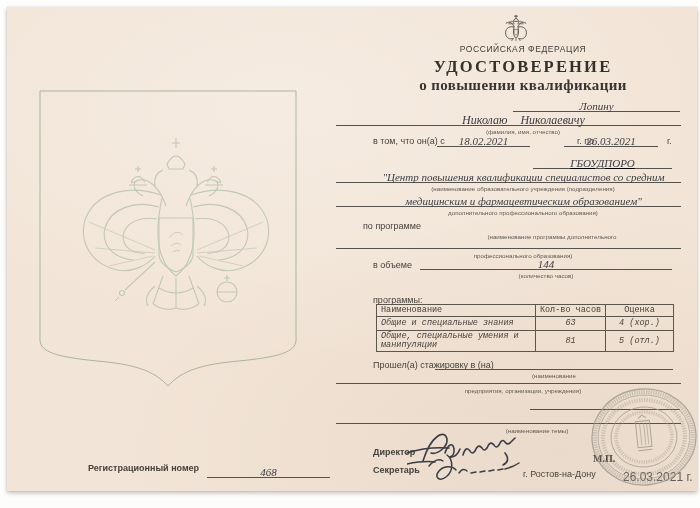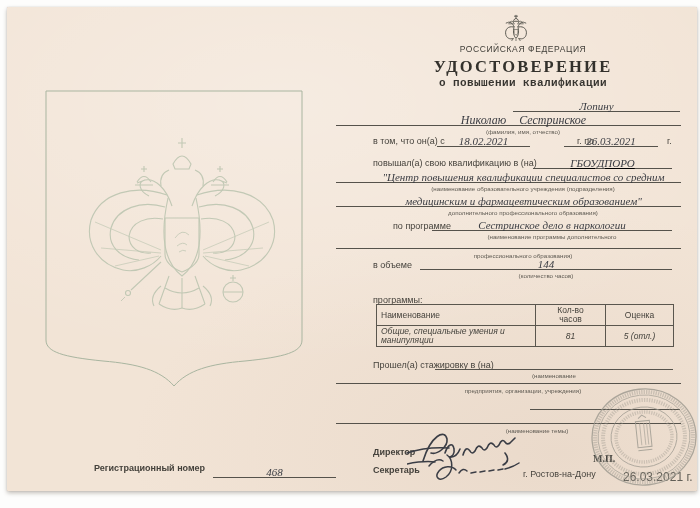--- a/index.html
+++ b/index.html
@@ -16,42 +16,42 @@
   .lbl{position:absolute;font-size:9px;line-height:10px;color:#45423c;white-space:nowrap;}
   .b{font-weight:bold;}
   .cap{position:absolute;font-size:6.2px;line-height:7px;color:#5e5a52;white-space:nowrap;text-align:center;}
   .val{font-family:"Liberation Serif",serif;font-style:italic;font-size:11px;color:#3a3c42;white-space:nowrap;}
   .fill{position:absolute;height:13px;line-height:13px;border-bottom:1px solid #55524b;text-align:center;}
   .uline{position:absolute;height:0;border-bottom:1px solid #55524b;}
   .hdr{position:absolute;left:366px;width:300px;text-align:center;white-space:nowrap;}
   .country{top:37px;font-size:8.5px;letter-spacing:.6px;color:#403e38;}
   .doctitle{top:50px;font-family:"Liberation Serif",serif;font-weight:bold;font-size:16.5px;
     letter-spacing:2.2px;color:#33312c;}
-  .docsub{top:70px;font-family:Liberation Mono, monospace;font-weight:bold;font-size:11px;
+  .docsub{top:70px;font-family:Liberation Serif, serif;font-weight:bold;font-size:15px;
     letter-spacing:.4px;color:#383631;}
   .tbl{position:absolute;left:369px;top:297px;width:297px;border-collapse:collapse;table-layout:fixed;
     font-size:8.5px;line-height:9px;color:#45423c;}
-  .tbl th,.tbl td{border:1px solid #5a564e;padding:1px 12px;font-weight:normal;}
+  .tbl th,.tbl td{border:1px solid #5a564e;padding:1px 3px;font-weight:normal;font-family:Liberation Mono, monospace;}
   .tbl th{height:9px;}
   .tbl td{height:11px;}
   .tbl .nm{text-align:left;padding-left:4px;}
   .tbl .c{text-align:center;}
   .tbl .it{font-style:italic;color:#46443e;}
   .mp{position:absolute;left:586px;top:446px;font-family:"Liberation Serif",serif;font-weight:bold;
     font-size:10px;color:#3f3e39;}
   .city{position:absolute;left:516px;top:462px;font-size:9px;color:#47443e;white-space:nowrap;text-align:center;}
   .idate{position:absolute;left:616px;top:463px;font-size:12px;color:#615e56;white-space:nowrap;}
 </style>
 </head>
 <body>
 
 <div class="canvas">
   <div class="paper">
 
-    <div class="abs" style="left:16px;top:0;width:360px;height:432px;">
+    <div class="abs" style="left:10px;top:0;width:360px;height:432px;">
       <svg class="abs" style="left:22px;top:83px;" width="259" height="300" viewBox="0 0 259 300">
         <path d="M1,1 H257 V250 C257,262 240,267 200,271 C165,274 143,280 129,296 C115,280 93,274 58,271 C18,267 1,262 1,250 Z" fill="none" stroke="#a9b5a0" stroke-width="1"></path>
         <g fill="none" stroke="#b9c3ae" stroke-width="1.1" opacity="0.85" transform="translate(4,0)">
 
           <path d="M133,58 v-10 M129,53 h8"></path>
           <path d="M124,74 q9,-16 18,0 l-2,5 h-14 z"></path>
           <path d="M120,80 q-10,4 -8,16 M146,80 q10,4 8,16"></path>
 
           <path d="M88,92 q7,-11 14,0 M86,95 h18 M95,82 v-6 M92,79 h6"></path>
           <path d="M164,92 q7,-11 14,0 M162,95 h18 M171,82 v-6 M168,79 h6"></path>
@@ -105,51 +105,47 @@
       </svg>
 
       <div class="hdr country">РОССИЙСКАЯ ФЕДЕРАЦИЯ</div>
       <div class="hdr doctitle">УДОСТОВЕРЕНИЕ</div>
       <div class="hdr docsub">о повышении квалификации</div>
 
       <div class="fill" style="left:506px;top:91px;width:167px;">
         <span class="val">Лопину</span>
       </div>
       <div class="fill" style="left:329px;top:105px;width:345px;text-indent:30px;">
-        <span class="val" style="font-size:12px;word-spacing:10px;">Николаю Сестринское</span>
+        <span class="val" style="font-size:12px;word-spacing:10px;">Николаю Николаевичу</span>
       </div>
       <div class="cap" style="left:366px;top:121px;width:300px;">(фамилия, имя, отчество)</div>
 
       <span class="lbl" style="left:366px;top:129px;">в том, что он(а) с</span>
       <div class="fill" style="left:430px;top:126px;width:93px;">
         <span class="val">18.02.2021</span>
       </div>
       <span class="lbl" style="left:531px;top:129px;margin-left:39px;">г. по</span>
       <div class="fill" style="left:557px;top:126px;width:94px;">
         <span class="val">26.03.2021</span>
       </div>
       <span class="lbl" style="left:660px;top:129px;">г.</span>
 
-      <span class="lbl" style="left:366px;top:151px;">повышал(а) свою квалификацию в (на)</span>
       <div class="fill" style="left:526px;top:148px;width:139px;text-decoration:underline;">
         <span class="val">ГБОУДПОРО</span>
       </div>
       <div class="fill" style="left:329px;top:162px;width:345px;text-indent:30px;">
         <span class="val">"Центр повышения квалификации специалистов со средним</span>
       </div>
       <div class="cap" style="left:366px;top:178px;width:300px;">(наименование образовательного учреждения (подразделения)</div>
       <div class="fill" style="left:329px;top:186px;width:345px;text-indent:30px;">
         <span class="val">медицинским и фармацевтическим образованием"</span>
       </div>
       <div class="cap" style="left:366px;top:202px;width:300px;">дополнительного профессионального образования)</div>
 
-      <span class="lbl" style="left:386px;top:214px;text-align:center;">по программе</span>
-      <div class="fill" style="left:425px;top:210px;width:240px;">
-        <span class="val">Сестринское дело в наркологии</span>
-      </div>
+      <span class="lbl" style="left:356px;top:214px;text-align:center;">по программе</span>
       <div class="cap" style="left:425px;top:226px;width:240px;">(наименование программы дополнительного</div>
       <div class="uline" style="left:329px;top:241px;width:345px;"></div>
       <div class="cap" style="left:366px;top:245px;width:300px;">профессионального образования)</div>
 
       <span class="lbl" style="left:366px;top:253px;">в объеме</span>
       <div class="fill" style="left:413px;top:249px;width:252px;">
         <span class="val">144</span>
       </div>
       <div class="cap" style="left:413px;top:265px;width:252px;">(количество часов)</div>
 
@@ -163,20 +159,25 @@
           </colgroup>
         <thead>
           <tr>
             <th class="nm">Наименование</th>
             <th class="c">Кол-во часов</th>
             <th class="c">Оценка</th>
           </tr>
         </thead>
         <tbody>
           <tr>
+            <td class="nm it">Общие и специальные знания</td>
+            <td class="c it">63</td>
+            <td class="c it">4 (хор.)</td>
+          </tr>
+          <tr>
             <td class="nm it">Общие, специальные умения и манипуляции</td>
             <td class="c it">81</td>
             <td class="c it">5 (отл.)</td>
           </tr>
         </tbody>
       </table>
 
       <span class="lbl" style="left:366px;top:353px;">Прошел(а) стажировку в (на)</span>
       <div class="fill" style="left:428px;top:349px;width:238px;"></div>
       <div class="cap" style="left:428px;top:365px;width:238px;">(наименование</div>

